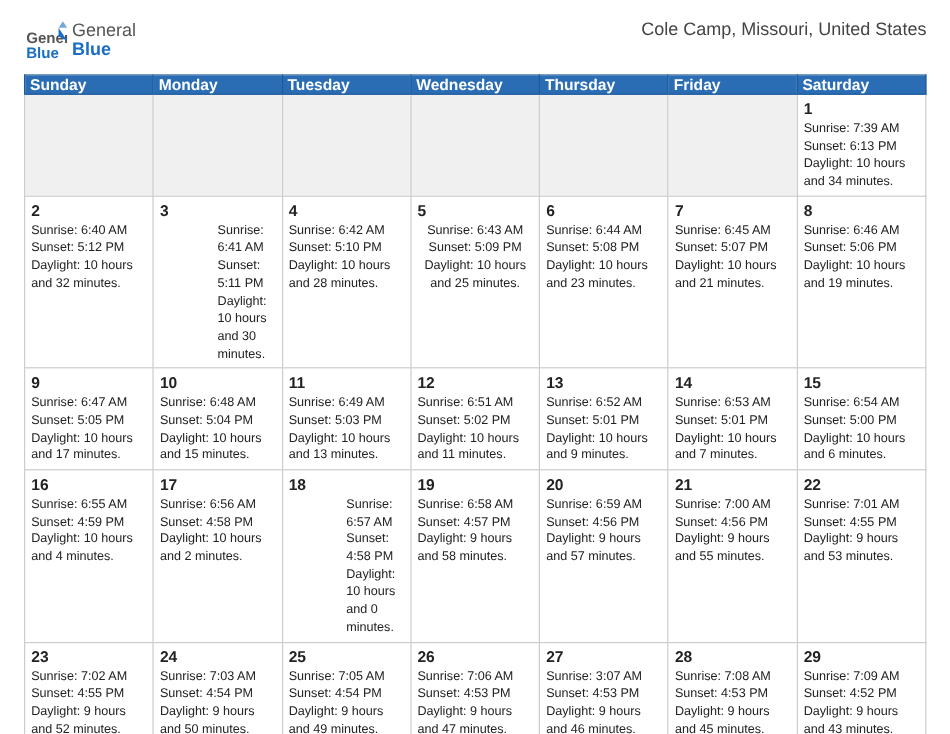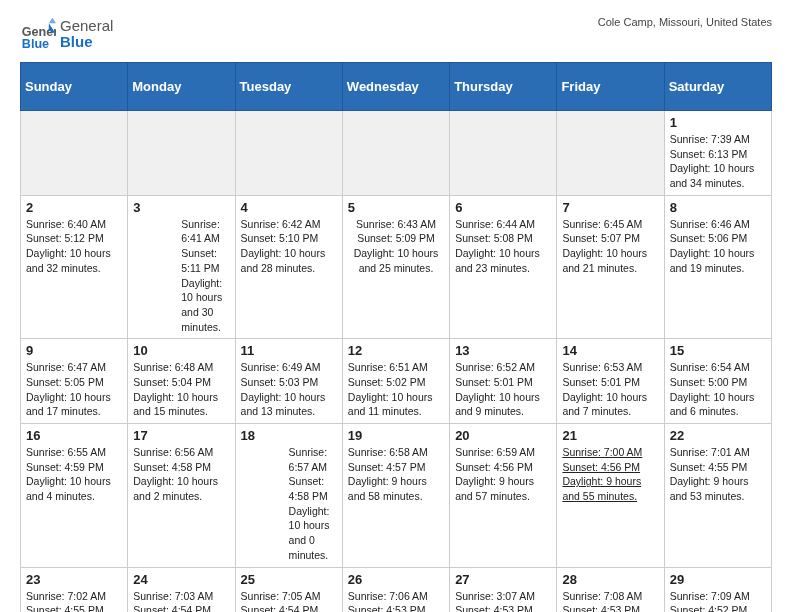--- a/index.html
+++ b/index.html
@@ -30,34 +30,34 @@
     }
     .title-area {
       text-align: right;
     }
     .month-title {
       font-size: 32px;
       font-weight: bold;
       color: #222;
     }
     .location-title {
-      font-size: 11px;
+      font-size: 15px;
       color: #444;
     }
     .calendar-table {
       width: 100%;
       border-collapse: collapse;
       border: 1px solid #ccc;
     }
     .calendar-table th {
       background: #2a6db5;
       color: #fff;
       font-size: 13px;
       font-weight: bold;
-      padding: 16px 4px;
+      padding: 0 4px;
       text-align: left;
       border: 1px solid #1e5a9a;
     }
     .calendar-table td {
       border: 1px solid #ccc;
       vertical-align: top;
       padding: 4px 5px;
       width: calc(100% / 7);
       min-height: 80px;
       font-size: 11px;
@@ -267,21 +267,21 @@
           </td>
           <td>
             <div class="day-number">20</div>
             <div class="day-info" style="white-space: pre-line;">Sunrise: 6:59 AM
 Sunset: 4:56 PM
 Daylight: 9 hours
 and 57 minutes.</div>
           </td>
           <td>
             <div class="day-number">21</div>
-            <div class="day-info" style="white-space: pre-line; text-decoration: underline;">Sunrise: 7:00 AM
+            <div class="day-info" style="white-space: pre-line;">Sunrise: 7:00 AM
 Sunset: 4:56 PM
 Daylight: 9 hours
 and 55 minutes.</div>
           </td>
           <td>
             <div class="day-number">22</div>
             <div class="day-info" style="white-space: pre-line;">Sunrise: 7:01 AM
 Sunset: 4:55 PM
 Daylight: 9 hours
 and 53 minutes.</div>

